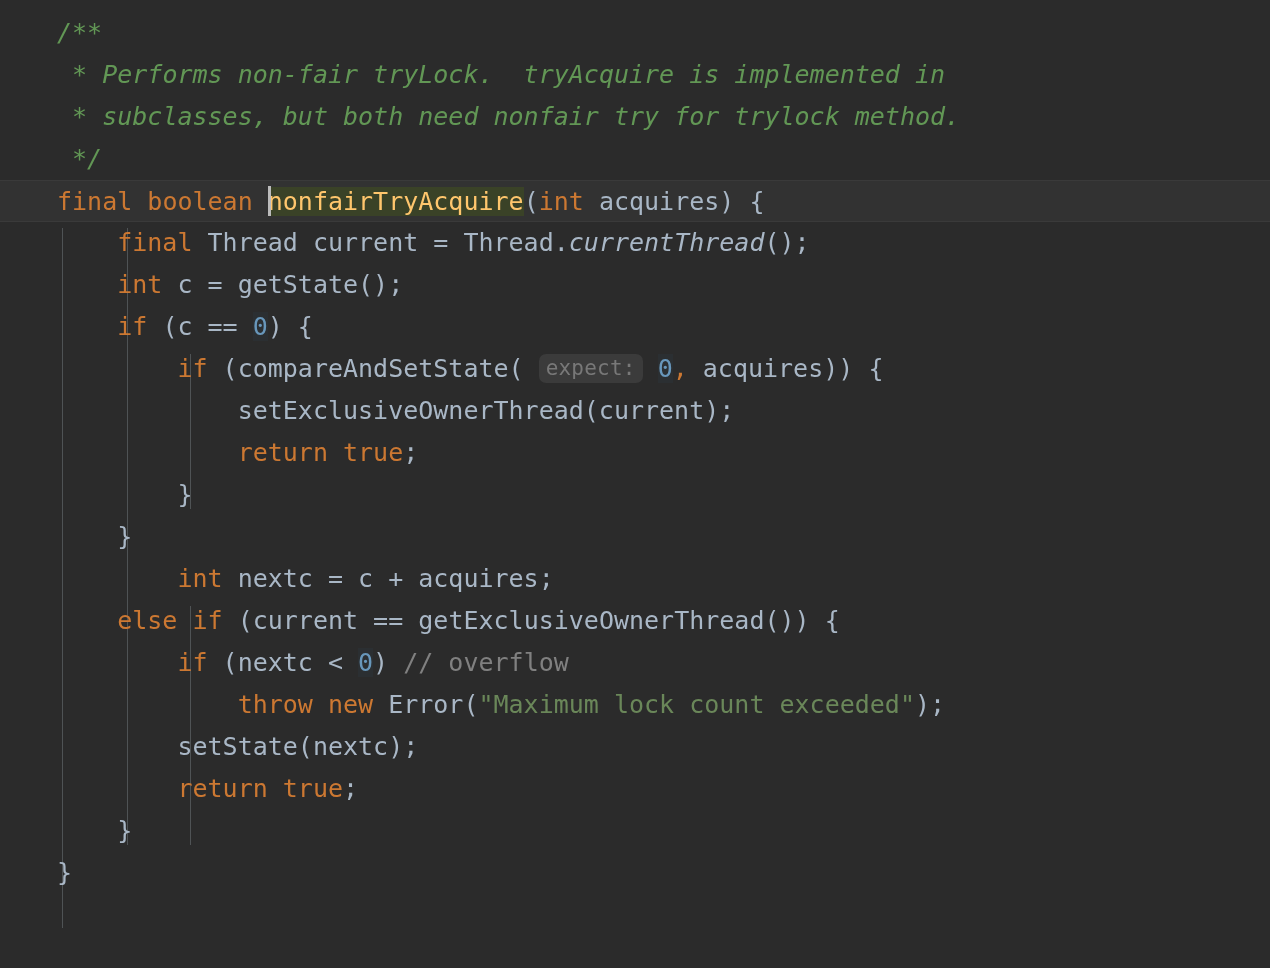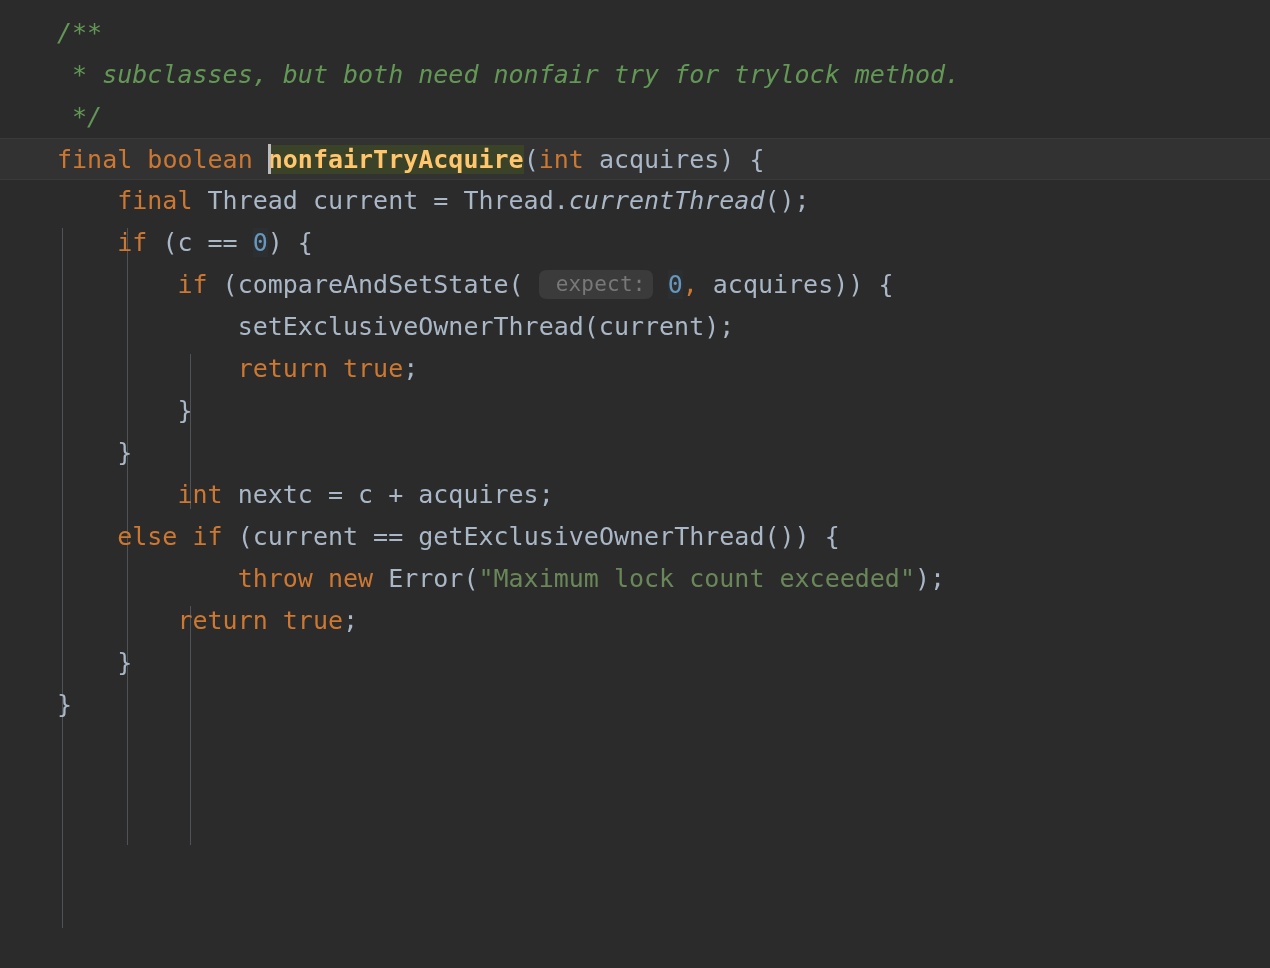--- a/index.html
+++ b/index.html
@@ -58,29 +58,28 @@
   .str     { color: #6a8759; }
   .jdoc    { color: #629755; font-style: italic; }
   .lcom    { color: #808080; }
   .mname   { color: #ffc66d; }
   .stat    { color: #a9b7c6; font-style: italic; margin-top: 21px; }
 
   
   .idhl {
     background: #3a4227;
     box-shadow: 0 0 0 0 #3a4227;
-    font-weight: bold;
   }
 
   
   .phint {
     color: #787878;
     background: #3b3b3b;
     border-radius: 7px;
-    padding: 2px 7px 3px 17px;
+    padding: 2px 7px 3px 7px;
     font-size: 21px;
     letter-spacing: 0.2px;
     position: relative;
     top: -2px;
   }
 
   
   .caret {
     display: inline-block;
     width: 3px;
@@ -116,49 +115,53 @@
     <div class="guide" style="left:62px; top:228px; height:700px;"></div>
     <div class="guide" style="left:127px; top:228px; height:617px;"></div>
     <div class="guide" style="left:190px; top:354px; height:155px;"></div>
     <div class="guide" style="left:190px; top:606px; height:239px;"></div>
   </div>
 
   <div class="code-area">
 
     <div class="line"><span class="jdoc">/**</span></div>
 
+    <div class="line"> <span class="jdoc">*</span> <span class="jdoc">Performs non-fair tryLock.  tryAcquire is implemented in</span></div>
 
     <div class="line"> <span class="jdoc">*</span> <span class="jdoc">subclasses, but both need nonfair try for trylock method.</span></div>
 
     <div class="line"> <span class="jdoc">*/</span></div>
 
     <div class="line current"><span class="kw">final</span> <span class="kw">boolean</span> <span class="caret"></span><span class="mname idhl">nonfairTryAcquire</span><span class="txt">(</span><span class="kw">int</span> <span class="txt">acquires</span><span class="txt">)</span> <span class="txt">{</span></div>
 
     <div class="line">    <span class="kw">final</span><span class="txt"> Thread current = Thread.</span><span class="stat">currentThread</span><span class="txt">();</span></div>
 
+    <div class="line">    <span class="kw">int</span><span class="txt"> c = getState();</span></div>
 
     <div class="line">    <span class="kw">if</span><span class="txt"> (c == </span><span class="num">0</span><span class="txt">) {</span></div>
 
     <div class="line">        <span class="kw">if</span><span class="txt"> (compareAndSetState(</span> <span class="phint">expect:</span> <span class="num">0</span><span class="kw">,</span><span class="txt"> acquires)) {</span></div>
 
     <div class="line">            <span class="txt">setExclusiveOwnerThread(current);</span></div>
 
     <div class="line">            <span class="kw">return</span><span class="kw"> true</span><span class="txt">;</span></div>
 
     <div class="line">        <span class="txt">}</span></div>
 
     <div class="line">    <span class="txt">}</span></div>
 
     <div class="line">        <span class="kw">int</span><span class="txt"> nextc = c + acquires;</span></div>
 
     <div class="line">    <span class="kw">else</span> <span class="kw">if</span><span class="txt"> (current == getExclusiveOwnerThread()) {</span></div>
 
+    <div class="line">        <span class="kw">if</span><span class="txt"> (nextc &lt; </span><span class="num">0</span><span class="txt">) </span><span class="lcom">// overflow</span></div>
 
     <div class="line">            <span class="kw">throw</span> <span class="kw">new</span><span class="txt"> Error(</span><span class="str">"Maximum lock count exceeded"</span><span class="txt">);</span></div>
 
+    <div class="line">        <span class="txt">setState(nextc);</span></div>
 
     <div class="line">        <span class="kw">return</span><span class="kw"> true</span><span class="txt">;</span></div>
 
     <div class="line">    <span class="txt">}</span></div>
 
 
     <div class="line"><span class="txt">}</span></div>
 
   </div>
 </div>

